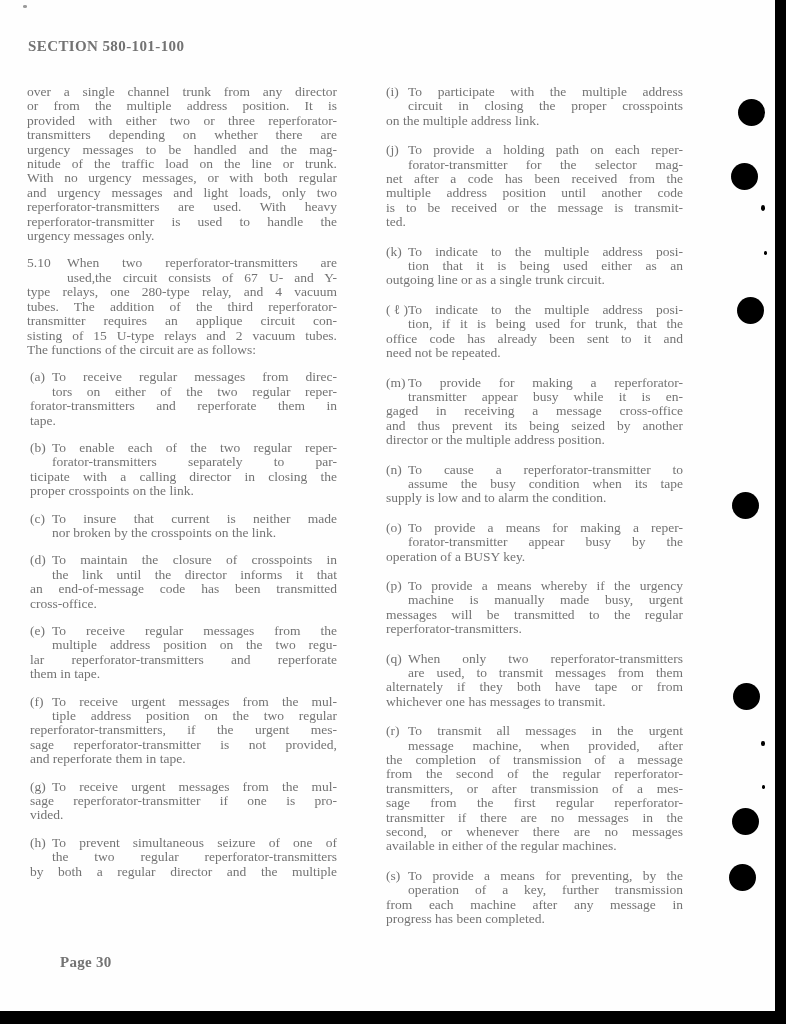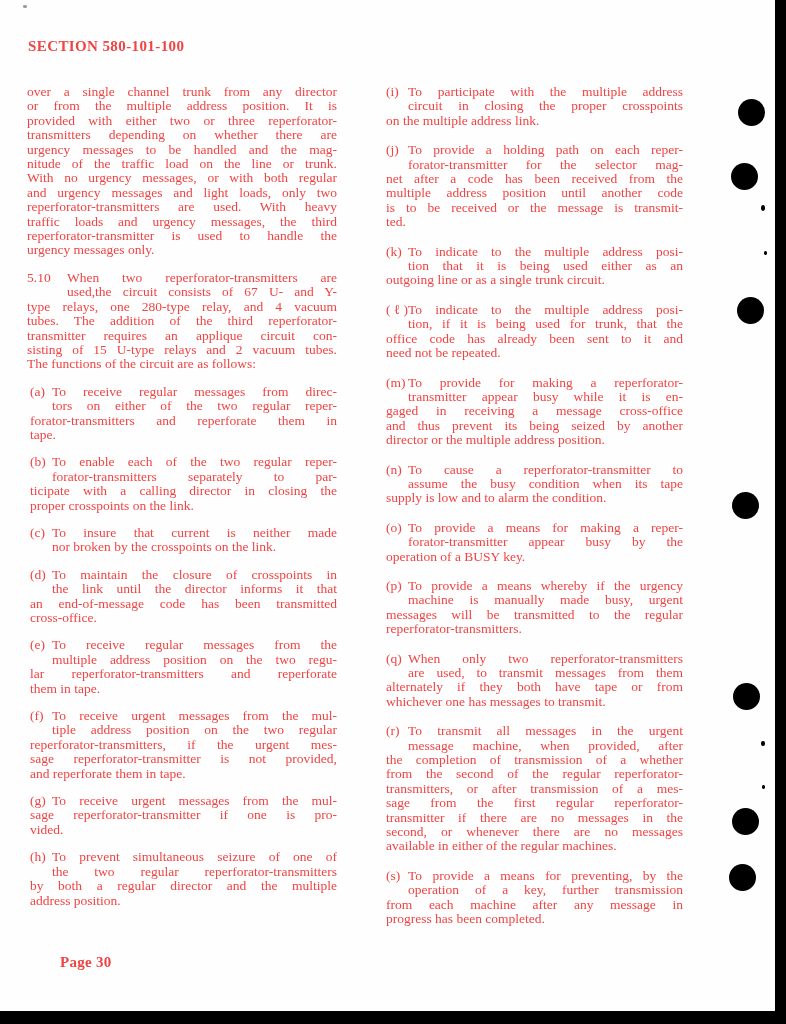--- a/index.html
+++ b/index.html
@@ -2,21 +2,21 @@
 <html><head>
 <meta charset="utf-8">
 <style>
   html,body{margin:0;padding:0;background:#dfdfdf;}
   #page{
     position:relative;
     width:786px;height:1024px;
     background:#fefefe;
     overflow:hidden;
     font-family:"Liberation Serif","DejaVu Serif",serif;
-    color:#ef4444;
+    color:#737373;
   }
   #doc-header{
     position:absolute;left:28px;top:38px;
     font-size:15px;font-weight:bold;letter-spacing:.4px;
     white-space:nowrap;
   }
   #doc-footer{
     position:absolute;left:28px;top:954px;
     font-size:15px;font-weight:bold;letter-spacing:.3px;
     white-space:nowrap;
@@ -66,21 +66,20 @@
       <div class="para plain">
         <div class="line">over a single channel trunk from any director</div>
         <div class="line">or from the multiple address position.  It is</div>
         <div class="line">provided with either two or three reperforator-</div>
         <div class="line">transmitters depending on whether there are</div>
         <div class="line">urgency messages to be handled and the mag-</div>
         <div class="line">nitude of the traffic load on the line or trunk.</div>
         <div class="line">With no urgency messages, or with both regular</div>
         <div class="line">and urgency messages and light loads, only two</div>
         <div class="line">reperforator-transmitters are used. With heavy</div>
-        <div class="line">traffic loads and urgency messages, the third</div>
         <div class="line">reperforator-transmitter is used to handle the</div>
         <div class="line last">urgency messages only.</div>
       </div>
       <div class="para numbered">
         <div class="line"><span class="lbl numbered">5.10</span>When two reperforator-transmitters are</div>
         <div class="line cont-numbered">used,the circuit consists of 67 U- and Y-</div>
         <div class="line">type relays, one 280-type relay, and 4 vacuum</div>
         <div class="line">tubes.  The addition of the third reperforator-</div>
         <div class="line">transmitter requires an applique circuit con-</div>
         <div class="line">sisting of 15 U-type relays and 2 vacuum tubes.</div>
@@ -123,21 +122,20 @@
       </div>
       <div class="para lettered">
         <div class="line"><span class="lbl lettered">(g)</span>To receive urgent messages from the mul-</div>
         <div class="line">sage reperforator-transmitter if one is pro-</div>
         <div class="line last">vided.</div>
       </div>
       <div class="para lettered">
         <div class="line"><span class="lbl lettered">(h)</span>To prevent simultaneous seizure of one of</div>
         <div class="line cont-lettered">the two regular reperforator-transmitters</div>
         <div class="line">by both a regular director and the multiple</div>
-        <div class="line last">address position.</div>
       </div>
     </div>
   <div id="col-right" class="col">
       <div class="para lettered">
         <div class="line"><span class="lbl lettered">(i)</span>To participate with the multiple address</div>
         <div class="line cont-lettered">circuit in closing the proper crosspoints</div>
         <div class="line last">on the multiple address link.</div>
       </div>
       <div class="para lettered">
         <div class="line"><span class="lbl lettered">(j)</span>To provide a holding path on each reper-</div>
@@ -183,21 +181,21 @@
       </div>
       <div class="para lettered">
         <div class="line"><span class="lbl lettered">(q)</span>When only two reperforator-transmitters</div>
         <div class="line cont-lettered">are used, to transmit messages from them</div>
         <div class="line">alternately if they both have tape or from</div>
         <div class="line last">whichever one has messages to transmit.</div>
       </div>
       <div class="para lettered">
         <div class="line"><span class="lbl lettered">(r)</span>To transmit all messages in the urgent</div>
         <div class="line cont-lettered">message machine, when provided, after</div>
-        <div class="line">the completion of transmission of a whether</div>
+        <div class="line">the completion of transmission of a message</div>
         <div class="line">from the second of the regular reperforator-</div>
         <div class="line">transmitters, or after transmission of a mes-</div>
         <div class="line">sage from the first regular reperforator-</div>
         <div class="line">transmitter if there are no messages in the</div>
         <div class="line">second, or whenever there are no messages</div>
         <div class="line last">available in either of the regular machines.</div>
       </div>
       <div class="para lettered">
         <div class="line"><span class="lbl lettered">(s)</span>To provide a means for preventing, by the</div>
         <div class="line cont-lettered">operation of a key, further transmission</div>

